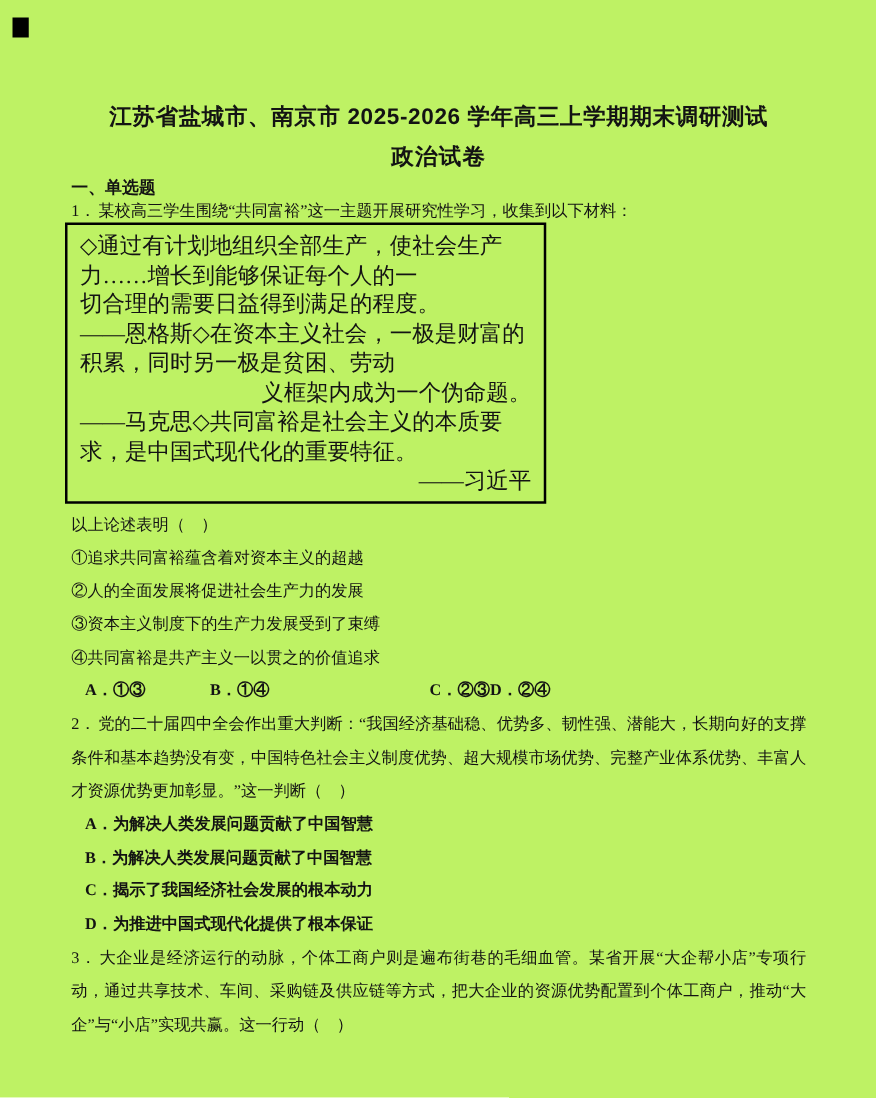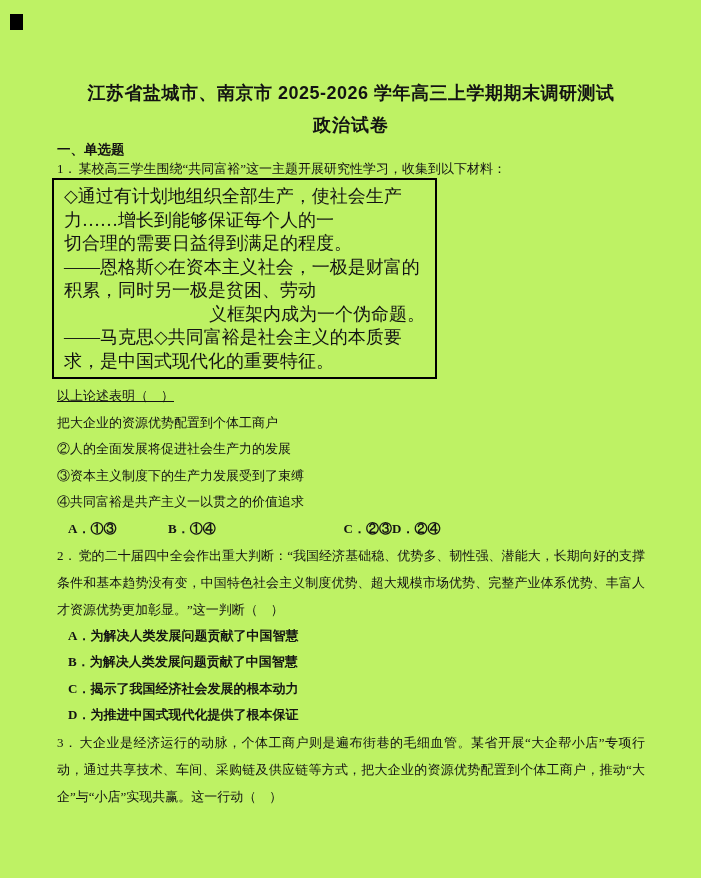--- a/index.html
+++ b/index.html
@@ -56,21 +56,21 @@
   .material-box {
     box-sizing: border-box;
     width: 385px;
     margin-left: -5px;
     border: 2px solid #000;
     padding: 5px 10px 4px 10px;
     font-size: 18px;
   }
   .mline { line-height: 23.5px; }
   .mline.right { text-align: right; }
-  .prompt { margin-top: 4px; line-height: 26.5px; text-decoration: underline; }
+  .prompt { margin-top: 4px; line-height: 26.5px; }
   .item { line-height: 26.5px; }
   .choice-row {
     display: flex;
     line-height: 26px;
     padding-left: 11px;
     font-weight: bold;
   }
   .choice-row .choice-a { width: 100px; }
   .choice-row .choice-b { width: 110px; }
   .choice-row .choice-c { width: 114px; text-align: right; }
@@ -100,25 +100,26 @@
 
     <div>
       <div class="q1-stem"><span class="qnum">1．</span><span>某校高三学生围绕“共同富裕”这一主题开展研究性学习，收集到以下材料：</span></div>
 
       <div class="material-box">
         <div class="mline">◇通过有计划地组织全部生产，使社会生产力……增长到能够保证每个人的一</div>
         <div class="mline">切合理的需要日益得到满足的程度。</div>
         <div class="mline">——恩格斯◇在资本主义社会，一极是财富的积累，同时另一极是贫困、劳动</div>
         <div class="mline right">义框架内成为一个伪命题。</div>
         <div class="mline">——马克思◇共同富裕是社会主义的本质要求，是中国式现代化的重要特征。</div>
+        <div class="mline right">——习近平</div>
       </div>
 
       <div class="prompt">以上论述表明（　）</div>
 
-      <div class="item">把大企业的资源优势配置到个体工商户</div>
+      <div class="item">①追求共同富裕蕴含着对资本主义的超越</div>
       <div class="item">②人的全面发展将促进社会生产力的发展</div>
       <div class="item">③资本主义制度下的生产力发展受到了束缚</div>
       <div class="item">④共同富裕是共产主义一以贯之的价值追求</div>
 
       <div class="choice-row">
         <span class="choice-a"><span>A．</span><span>①③</span></span>
         <span class="choice-b"><span>B．</span><span>①④</span></span>
         <span class="choice-c"><span>C．</span><span>②③</span></span>
         <span class="choice-d"><span>D．</span><span>②④</span></span>
       </div>

